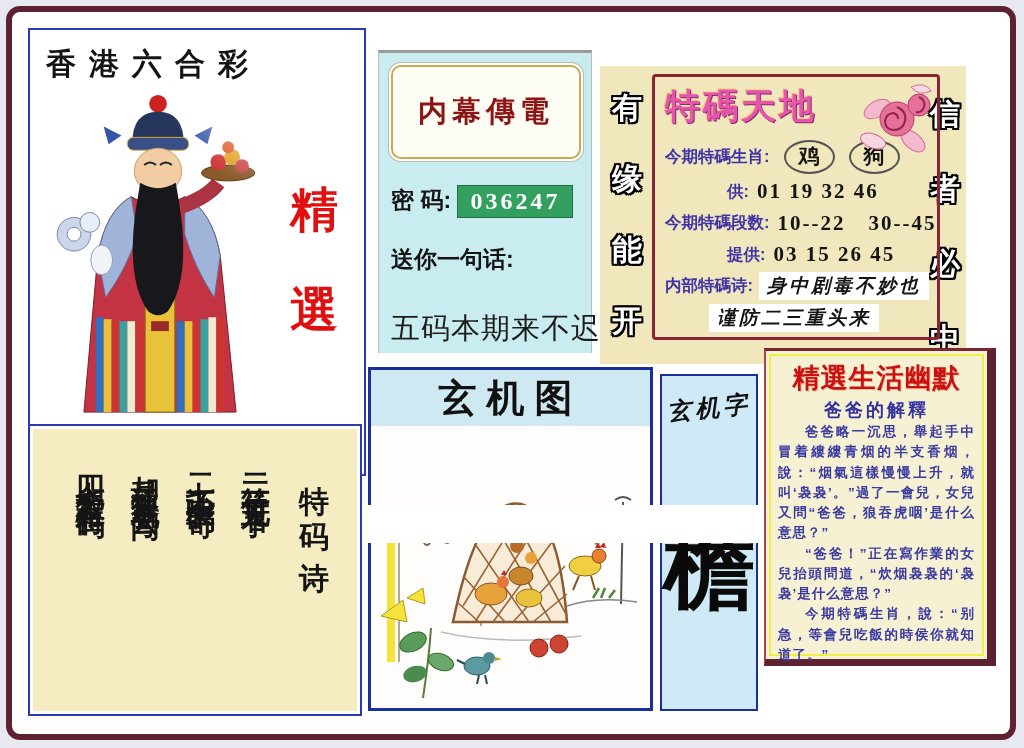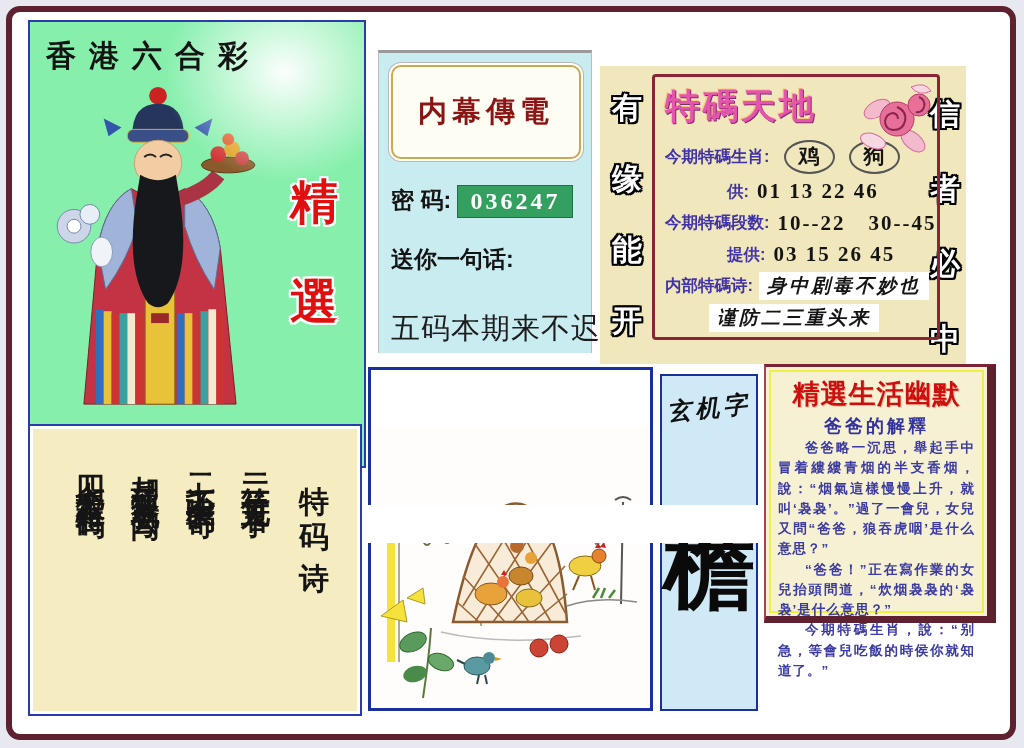--- a/index.html
+++ b/index.html
@@ -5,22 +5,22 @@
   * { margin:0; padding:0; box-sizing:border-box; }
   html,body { width:1024px; height:748px; }
   body { background:#e7e8f0; font-family:"Liberation Sans", sans-serif; overflow:hidden; }
   #stage { position:relative; width:1024px; height:748px; }
 
   
   .frame { position:absolute; left:6px; top:6px; width:1010px; height:734px;
            border:6px solid #5e2130; border-radius:14px; background:#ffffff; }
 
   
-  .lottery { position:absolute; left:28px; top:20px; width:338px; height:448px;
-             background:#86efac; border:2px solid #2a3bb0; overflow:hidden; }
+  .lottery { position:absolute; left:28px; top:28px; width:338px; height:448px;
+             background:#ffffff; border:2px solid #2a3bb0; overflow:hidden; }
   .lottery .glow { position:absolute; right:-40px; top:-60px; width:240px; height:220px;
                    background:radial-gradient(closest-side, rgba(255,255,255,.97), rgba(255,255,255,0)); }
   .lottery-title { position:absolute; left:16px; top:14px; font-family:"Liberation Serif", serif;
                    font-weight:bold; font-size:30px; color:#141414; letter-spacing:13px; white-space:nowrap; }
   .deity { position:absolute; left:4px; top:56px; width:250px; height:336px; }
   .jingxuan { position:absolute; right:26px; top:148px; display:flex; flex-direction:column; gap:36px; }
   .jingxuan span { font-family:"Liberation Serif", serif; font-weight:bold; font-size:48px; color:#e01010;
       text-shadow:-2px 0 #fff,2px 0 #fff,0 -2px #fff,0 2px #fff,-2px -2px #fff,2px 2px #fff,-2px 2px #fff,2px -2px #fff; }
   .issue { position:absolute; right:8px; bottom:6px; font-family:"Liberation Serif", serif;
            font-weight:bold; font-size:27px; color:#101010; letter-spacing:2px; }
@@ -82,21 +82,21 @@
   
   .xjz { position:absolute; left:660px; top:374px; width:98px; height:337px;
          border:2px solid #1a2f9e; background:#cfeaf6; }
   .xjz-title { position:absolute; left:0; top:16px; width:100%; text-align:center;
          font-family:"Liberation Serif", serif; font-style:italic; font-weight:bold; font-size:24px;
          letter-spacing:4px; color:#111; transform:rotate(-6deg); }
   .xjz-char { position:absolute; left:0; top:130px; width:100%; text-align:center;
          font-family:"Liberation Serif", serif; font-weight:bold; font-size:92px; color:#0a0a0a; }
 
   
-  .humor { position:absolute; left:764px; top:364px; width:232px; height:259px;
+  .humor { position:absolute; left:764px; top:348px; width:232px; height:318px;
            background:#f7f1d3; border-top:3px solid #7a2535; border-left:2px solid #aa4050;
            border-right:9px solid #5e2130; border-bottom:7px solid #5e2130; }
   .humor-inner { position:absolute; inset:3px; border:2px solid #efef45; padding:4px 7px 0; }
   .humor-title { text-align:center; font-family:"Liberation Serif", serif; font-weight:bold;
            font-size:27px; color:#cc0f0f; letter-spacing:1px; text-shadow:1px 1px 0 #f0c0a0; white-space:nowrap; }
   .humor-sub { text-align:center; font-family:"Liberation Serif", serif; font-weight:bold;
            font-size:18px; color:#3333a0; letter-spacing:3px; margin-top:2px; }
   .humor-body p { font-weight:bold; font-size:13.5px; color:#3a3aa2; line-height:1.5;
            text-align:justify; text-indent:2em; letter-spacing:1px; }
 
@@ -196,21 +196,21 @@
         <path d="M58 8 q14 -6 20 4 q-12 6 -20 -4" fill="#f7d7e2" stroke="#d66a97"></path>
       </svg>
       <div class="tema-title">特碼天地</div>
       <div class="tema-row" style="margin-top:10px;">
         <span class="tema-label">今期特碼生肖:</span>
         <span class="oval">鸡</span>
         <span class="oval">狗</span>
       </div>
       <div class="tema-row">
         <span class="tema-label r-indent">供:</span>
-        <span class="tema-val">01 13 22 46</span>
+        <span class="tema-val">01 19 32 46</span>
       </div>
       <div class="tema-row">
         <span class="tema-label">今期特碼段数:</span>
         <span class="tema-val">10--22　30--45</span>
       </div>
       <div class="tema-row">
         <span class="tema-label r-indent">提供:</span>
         <span class="tema-val">03  15  26  45</span>
       </div>
       <div class="tema-row">
@@ -225,20 +225,23 @@
     <div class="poem-inner">
       <div class="poem-title">特码诗</div>
       <div class="poem-line">二三竿竹见君子</div>
       <div class="poem-line">二七还中十码奇</div>
       <div class="poem-line">却是通常就去闯</div>
       <div class="poem-line">四七个数有特码</div>
     </div>
   </div>
 
   <div class="xjt">
+    <div class="xjt-head">
+      <span>玄机图</span>
+    </div>
     <svg class="xjt-draw" viewBox="0 0 279 282">
       <rect x="0" y="0" width="279" height="282" fill="#fefdfb"></rect>
       <rect x="16" y="86" width="8" height="150" fill="#f5e23a"></rect>
       <path d="M28 100 L28 236 M28 100 L110 96 L110 200" fill="none" stroke="#b8a88a" stroke-width="2"></path>
       <ellipse cx="56" cy="112" rx="4" ry="7" fill="none" stroke="#7a6a4a" stroke-width="2"></ellipse>
       <ellipse cx="76" cy="110" rx="4" ry="7" fill="none" stroke="#7a6a4a" stroke-width="2"></ellipse>
       <ellipse cx="96" cy="108" rx="4" ry="7" fill="none" stroke="#7a6a4a" stroke-width="2"></ellipse>
       <path d="M10 190 l22 -16 l4 22 z" fill="#f5e23a" stroke="#b09a20"></path>
       <path d="M36 172 l16 -10 l2 16 z" fill="#f5e23a" stroke="#b09a20"></path>
       <path d="M82 196 Q108 70 150 78 Q188 88 196 196 Z" fill="#f8ecd8" stroke="#8a5a30" stroke-width="2.5"></path>

